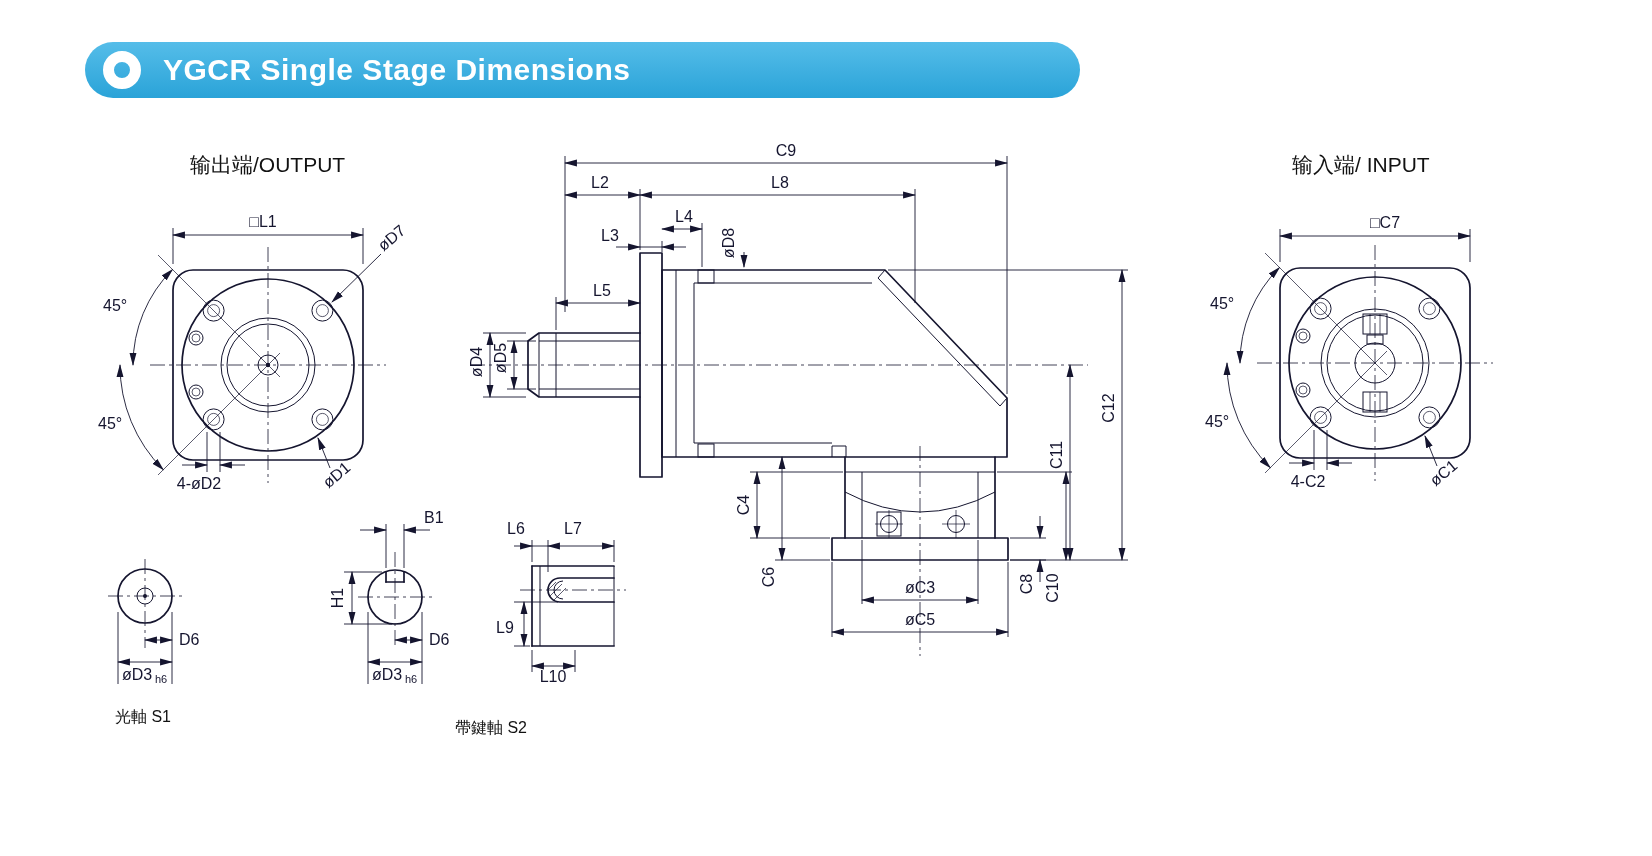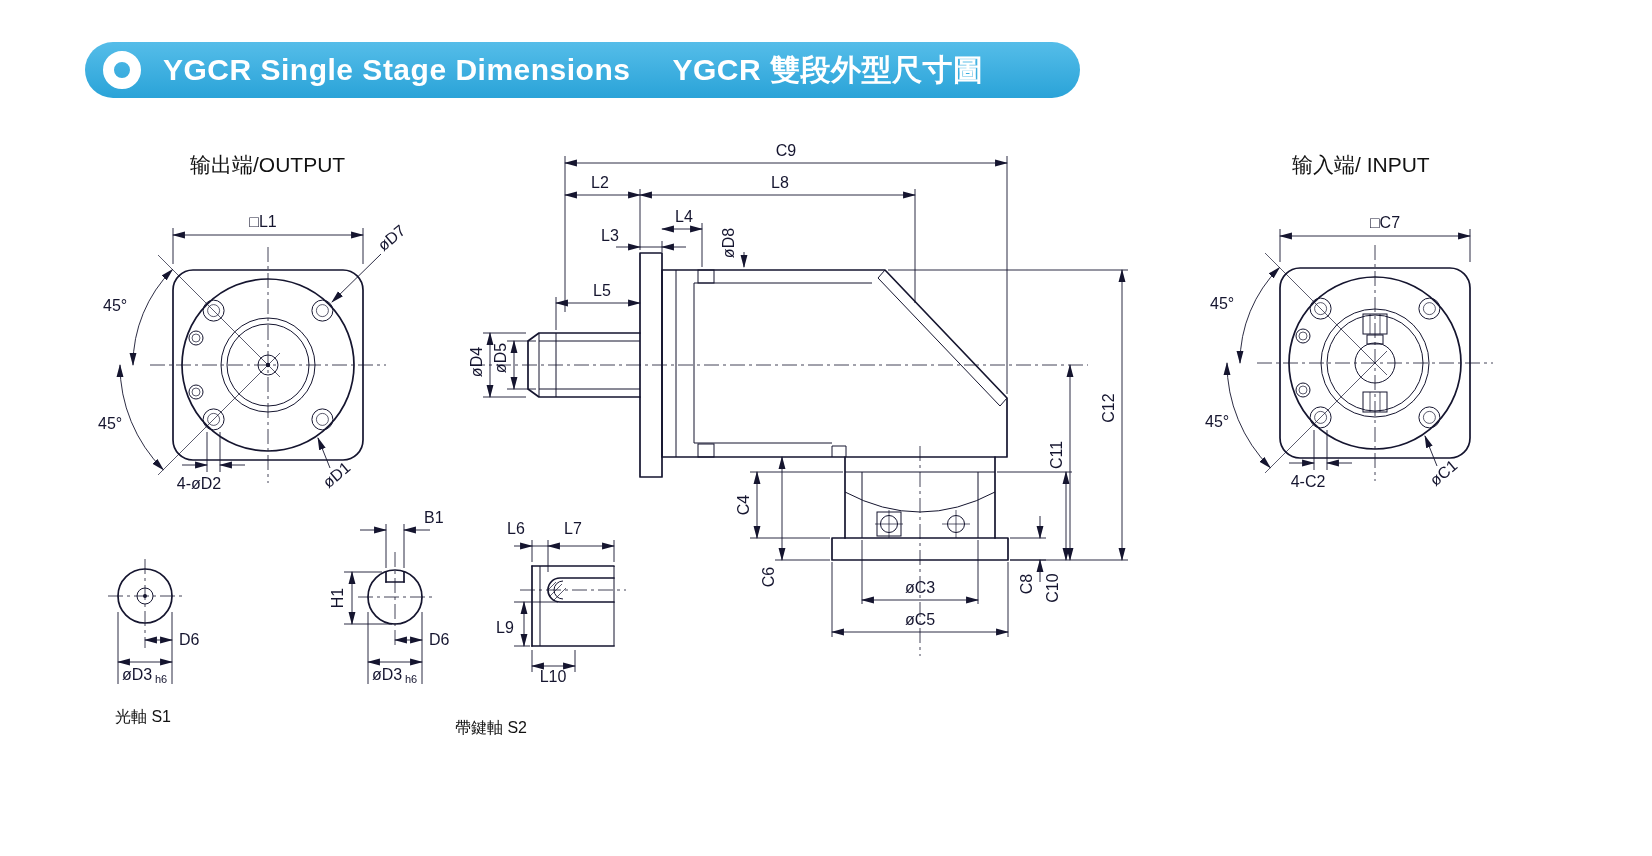--- a/index.html
+++ b/index.html
@@ -28,21 +28,20 @@
 </style>
 </head>
 <body>
 
 <div class="canvas">
 
   <div class="banner">
     <span class="ring"></span>
     <span class="bt"><span class="b">YGCR</span><span class="r"> Single Stage Dimensions</span></span>
     <span class="gap"></span>
-    <span class="bt"><span class="b">YGCR</span><span class="b"> 雙段外型尺寸圖</span></span>
   </div>
 
   <svg width="1652" height="856" viewBox="0 0 1652 856">
     <defs>
       <marker id="arr" viewBox="0 0 12 8" refX="11" refY="4" markerWidth="13" markerHeight="9" orient="auto-start-reverse" markerUnits="userSpaceOnUse">
         <path d="M12,4 L0,0.8 L0,7.2 Z" fill="#15152f"></path>
       </marker>
     </defs>
 
     <g>

